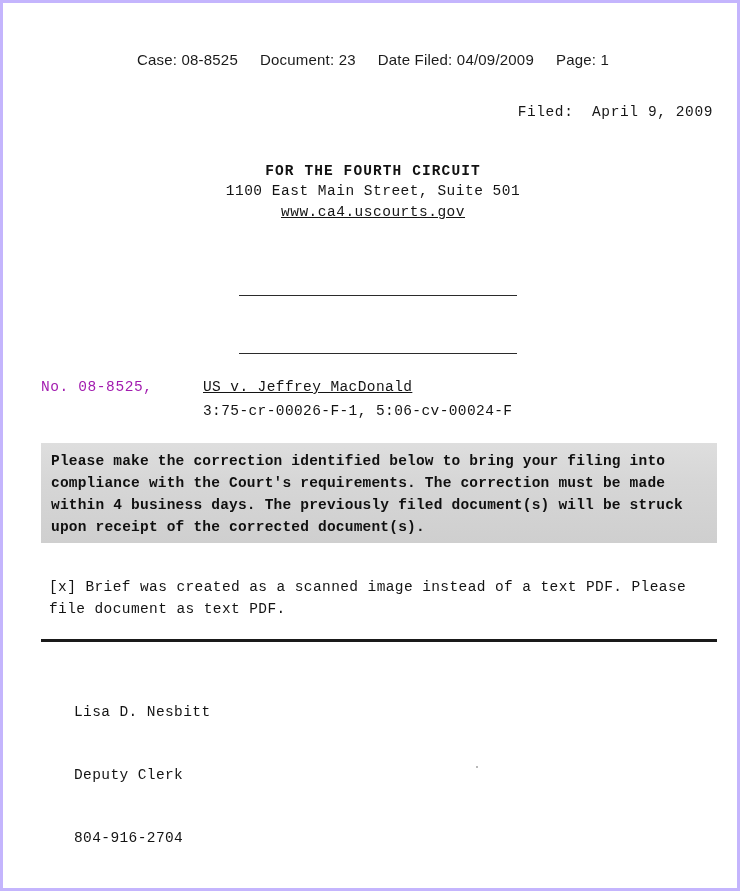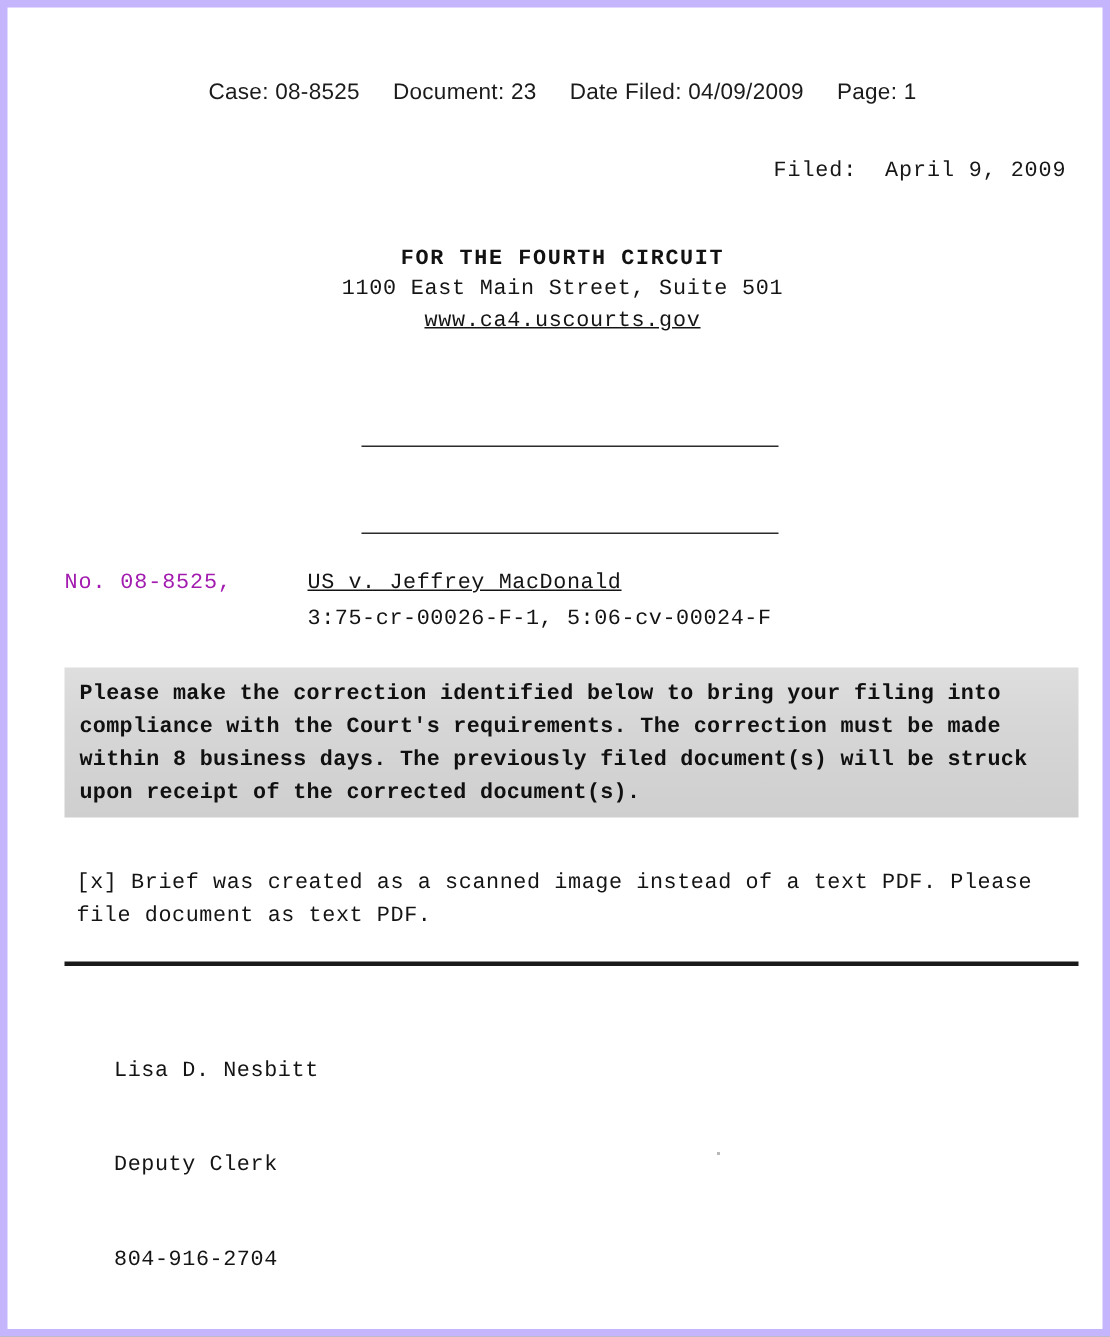--- a/index.html
+++ b/index.html
@@ -10,21 +10,21 @@
   body {
     font-family: "Liberation Sans", sans-serif;
   }
   .page {
     position: relative;
     width: 740px;
     height: 891px;
     background: #ffffff;
     overflow: hidden;
     box-sizing: border-box;
-    border: 5px solid #c4b5fd;
+    border: 3px solid #c4b5fd;
   }
   .ecf-header {
     position: absolute;
     top: 48px;
     left: 0;
     width: 740px;
     text-align: center;
     font-family: "Liberation Sans", sans-serif;
     font-size: 15px;
     color: #1b1b1b;
@@ -218,21 +218,21 @@
   </div>
 
   <div class="rule-short rule-top"></div>
   <div class="rule-short rule-bot"></div>
 
   <div class="case-no">No. 08-8525,</div>
   <div class="case-title">US v. Jeffrey MacDonald</div>
   <div class="case-numbers">3:75-cr-00026-F-1, 5:06-cv-00024-F</div>
 
   <div class="highlight-box"></div>
-  <div class="highlight-text">Please make the correction identified below to bring your filing into compliance with the Court's requirements. The correction must be made within 8 business days. The previously filed document(s) will be struck upon receipt of the corrected document(s).</div>
+  <div class="highlight-text">Please make the correction identified below to bring your filing into compliance with the Court's requirements. The correction must be made within 4 business days. The previously filed document(s) will be struck upon receipt of the corrected document(s).</div>
 
   <div class="checkbox-text">[x] Brief was created as a scanned image instead of a text PDF. Please file document as text PDF.</div>
 
   <div class="rule-thick"></div>
 
   <div class="signature">
     <div>Lisa D. Nesbitt</div>
     <div>Deputy Clerk</div>
     <div>804-916-2704</div>
   </div>

